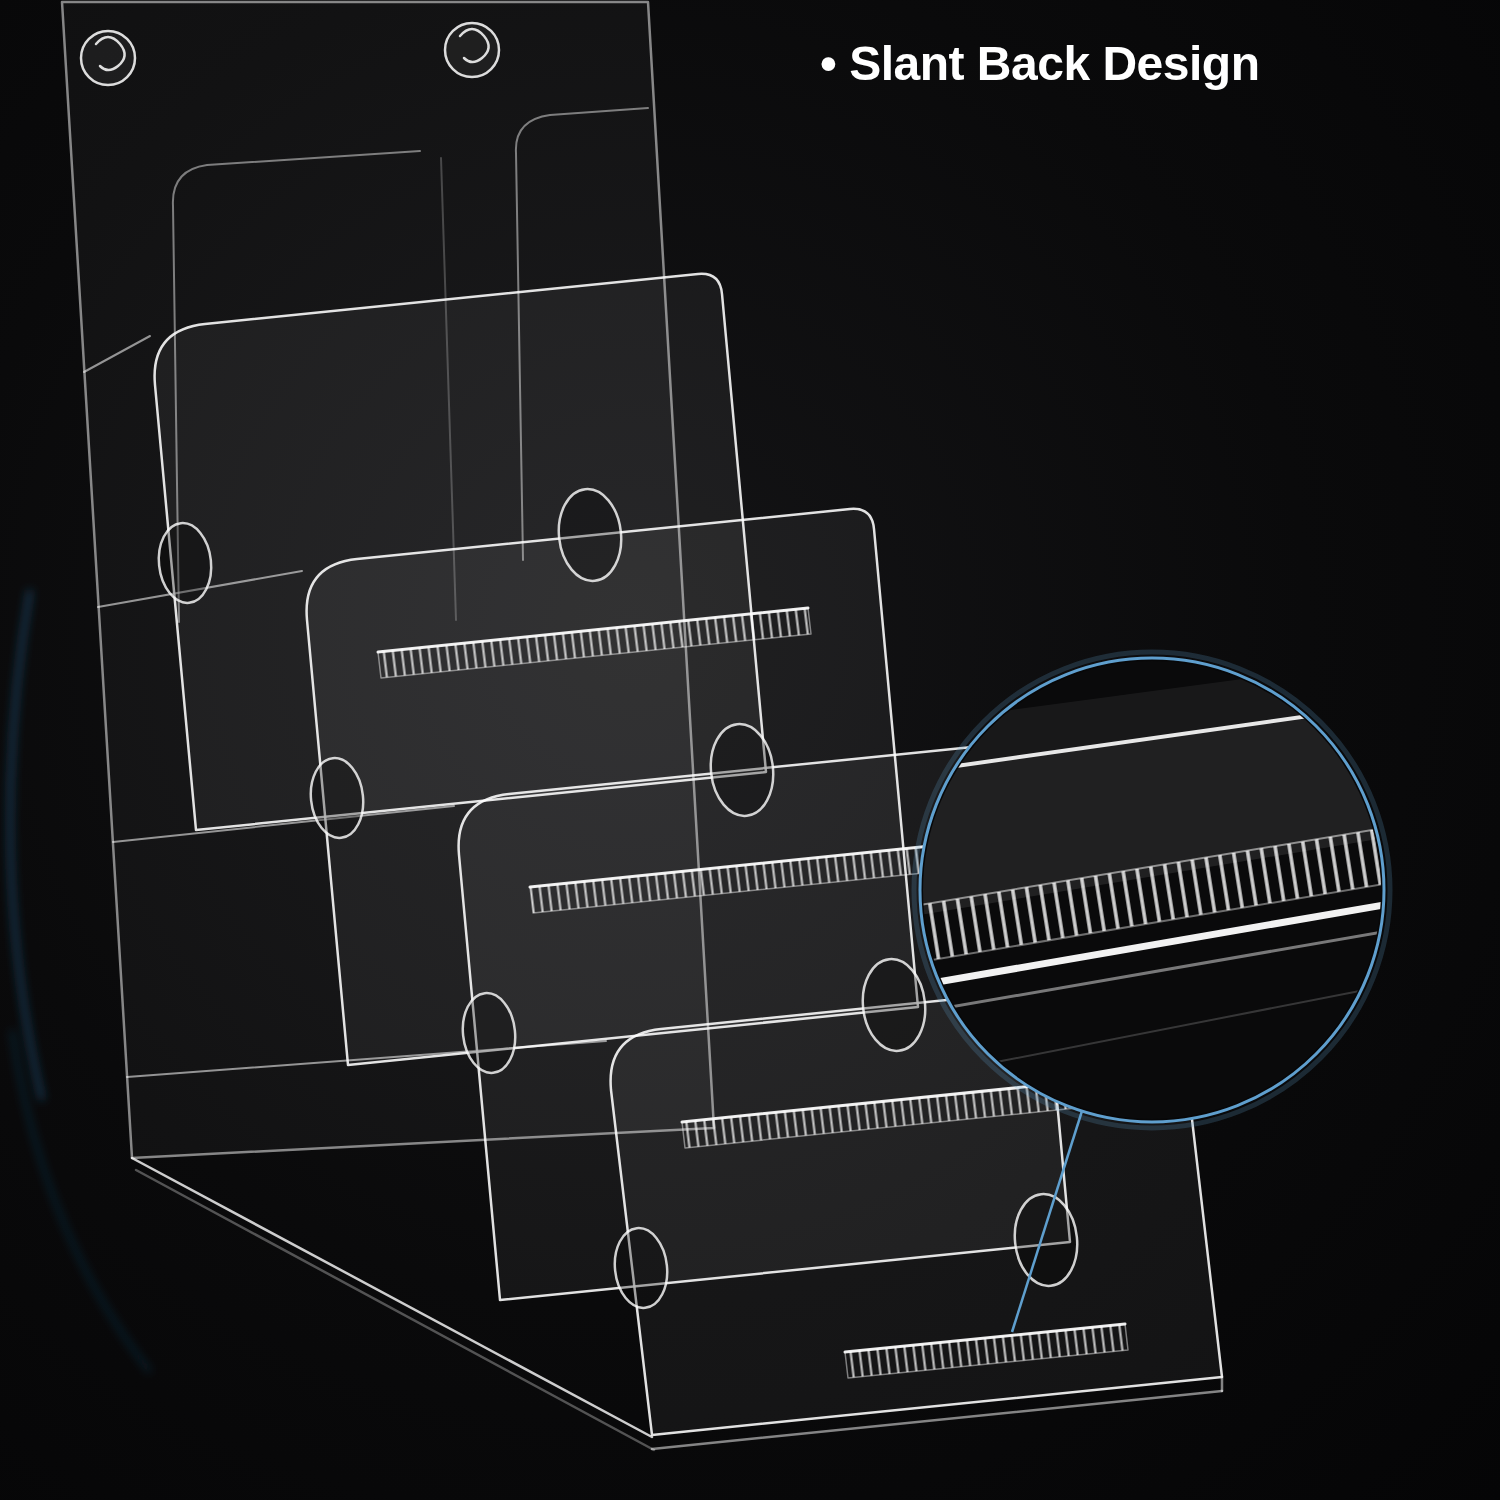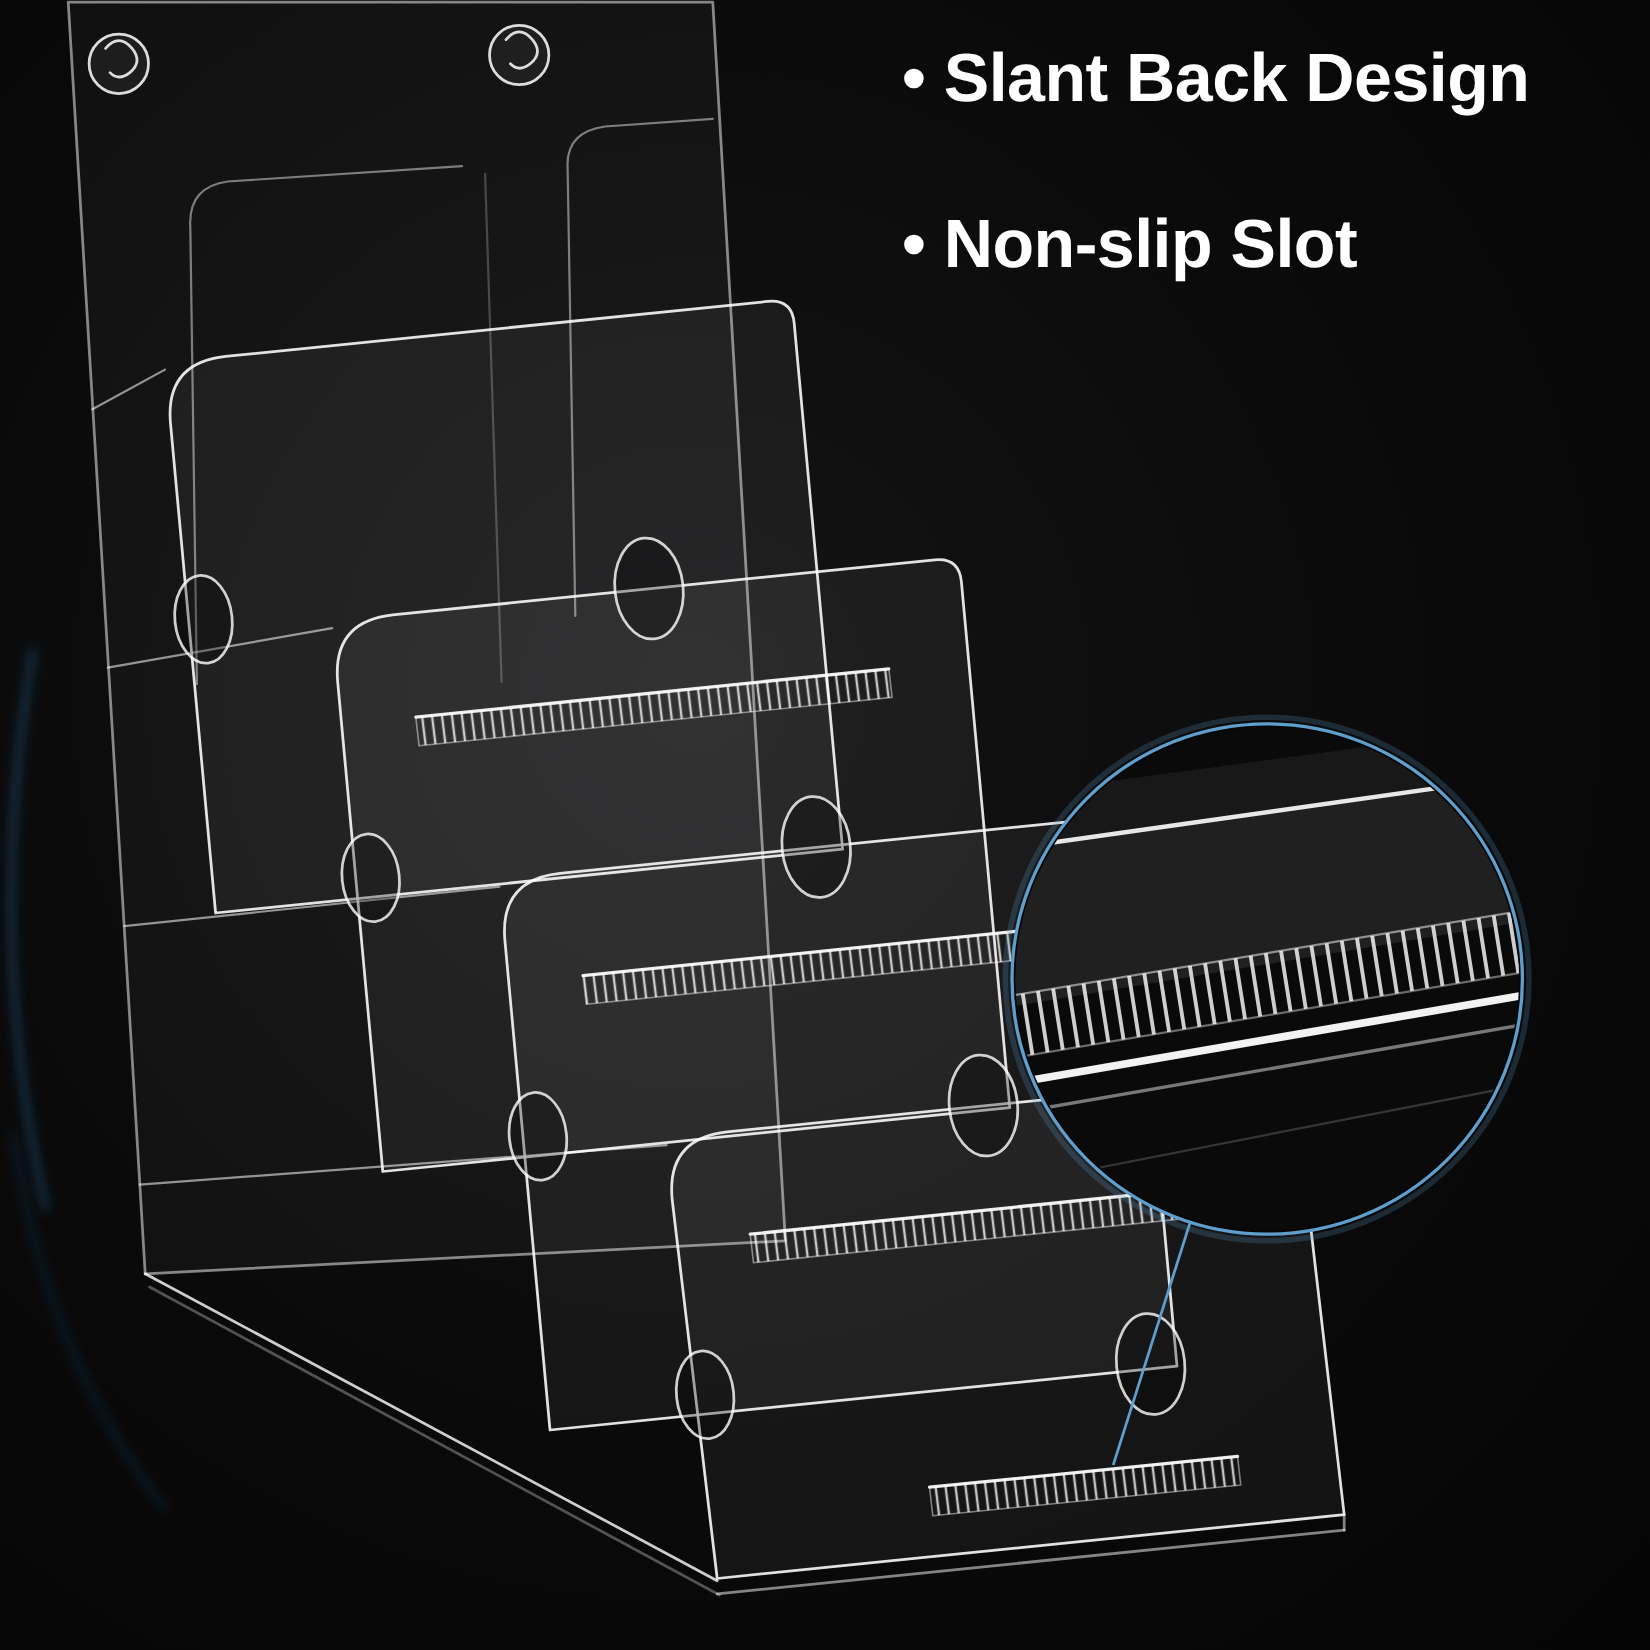--- a/index.html
+++ b/index.html
@@ -4,21 +4,21 @@
 <style>
   html,body{margin:0;padding:0;background:#000;}
   .stage{
     position:relative;width:1500px;height:1500px;overflow:hidden;
     background:radial-gradient(circle at 42% 42%, #141416 0%, #0a0a0b 55%, #050506 100%);
     font-family:"Liberation Sans", sans-serif;
   }
   .stage svg{position:absolute;left:0;top:0;}
   .headline{
     position:absolute;left:820px;top:38px;
-    color:#ffffff;font-weight:700;font-size:62px;line-height:1.1;
+    color:#ffffff;font-weight:700;font-size:48px;line-height:1.1;
     letter-spacing:-0.5px;
   }
   .headline-line{white-space:nowrap;margin:0 0 83px 0;}
 </style>
 </head>
 <body>
 
 <div class="stage">
 
   <svg width="1500" height="1500" viewBox="0 0 1500 1500">
@@ -122,16 +122,15 @@
         <path d="M 930,1075 L 1375,988" stroke="rgba(255,255,255,0.18)" stroke-width="2" fill="none"></path>
       </g>
       <circle cx="1152" cy="890" r="232" fill="none" stroke="#5f9fce" stroke-width="3"></circle>
       <circle cx="1152" cy="890" r="238" fill="none" stroke="rgba(95,159,206,0.22)" stroke-width="5"></circle>
       <path d="M 1082,1111 L 1012,1332" stroke="#5f9fce" stroke-width="2.5" fill="none"></path>
     </g>
   </svg>
 
   <div class="headline">
     <div class="headline-line">• Slant Back Design</div>
-    <div class="headline-line">• Non-slip Slot</div>
   </div>
 
 </div>
 
 </body></html>

